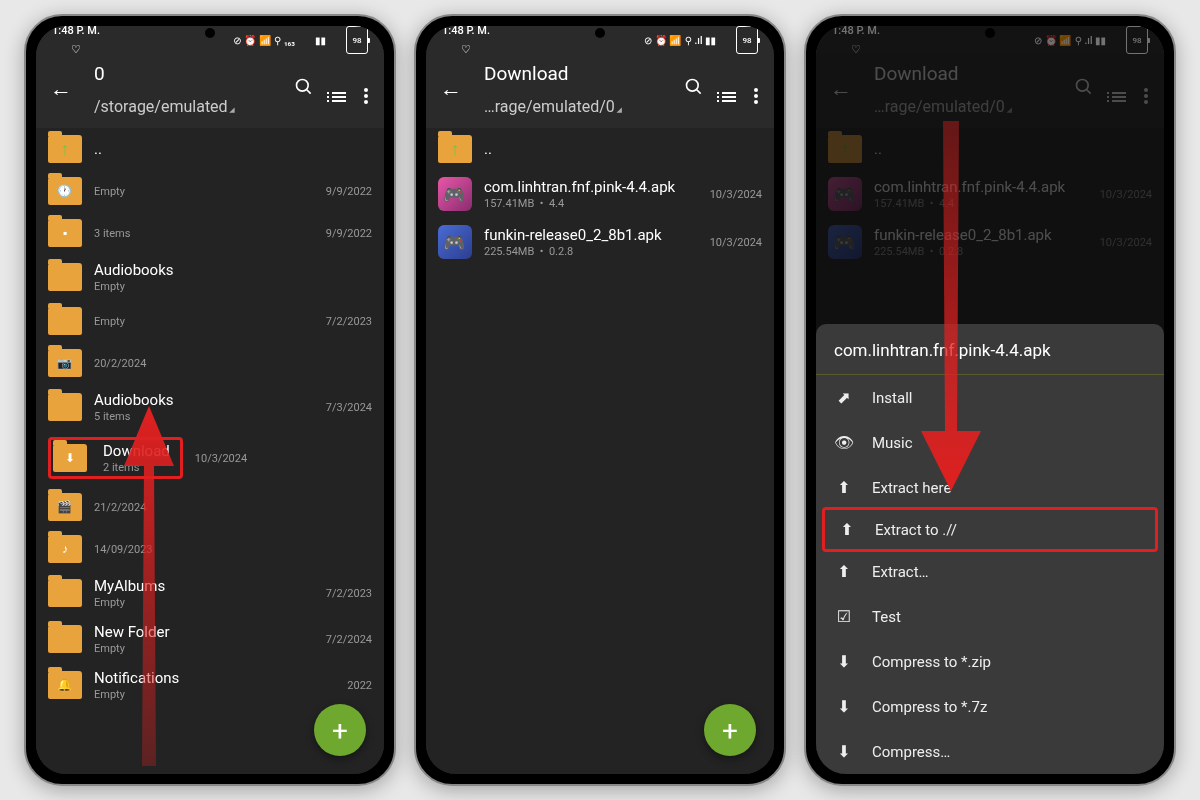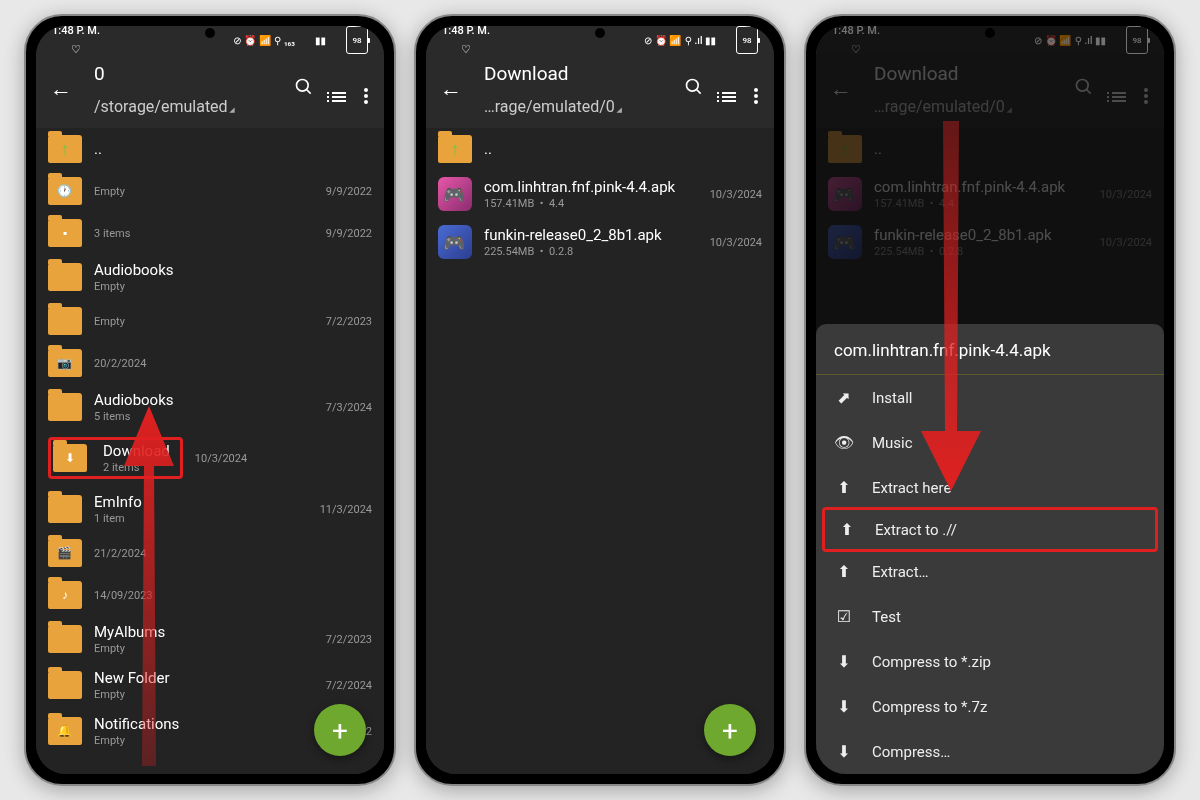--- a/index.html
+++ b/index.html
@@ -168,30 +168,20 @@
             <div class="file-info" style="padding:0 4px;">
         <div class="file-name">Download</div>
         <div class="file-meta">2 items</div>
       </div>
           </div>
 
       <div class="file-date">10/3/2024</div>
     </div>
         <div class="file-row">
       <div class="folder-icon " style="">
-            <span class="folder-badge"></span>
-          </div>
-      <div class="file-info " style="">
-        <div class="file-name">EmInfo</div>
-        <div class="file-meta">1 item</div>
-      </div>
-      <div class="file-date">11/3/2024</div>
-    </div>
-        <div class="file-row">
-      <div class="folder-icon " style="">
             <span class="folder-badge">🎬</span>
           </div>
       <div class="file-date">21/2/2024</div>
     </div>
         <div class="file-row">
       <div class="folder-icon " style="">
             <span class="folder-badge">♪</span>
           </div>
       <div class="file-date">14/09/2023</div>
     </div>

